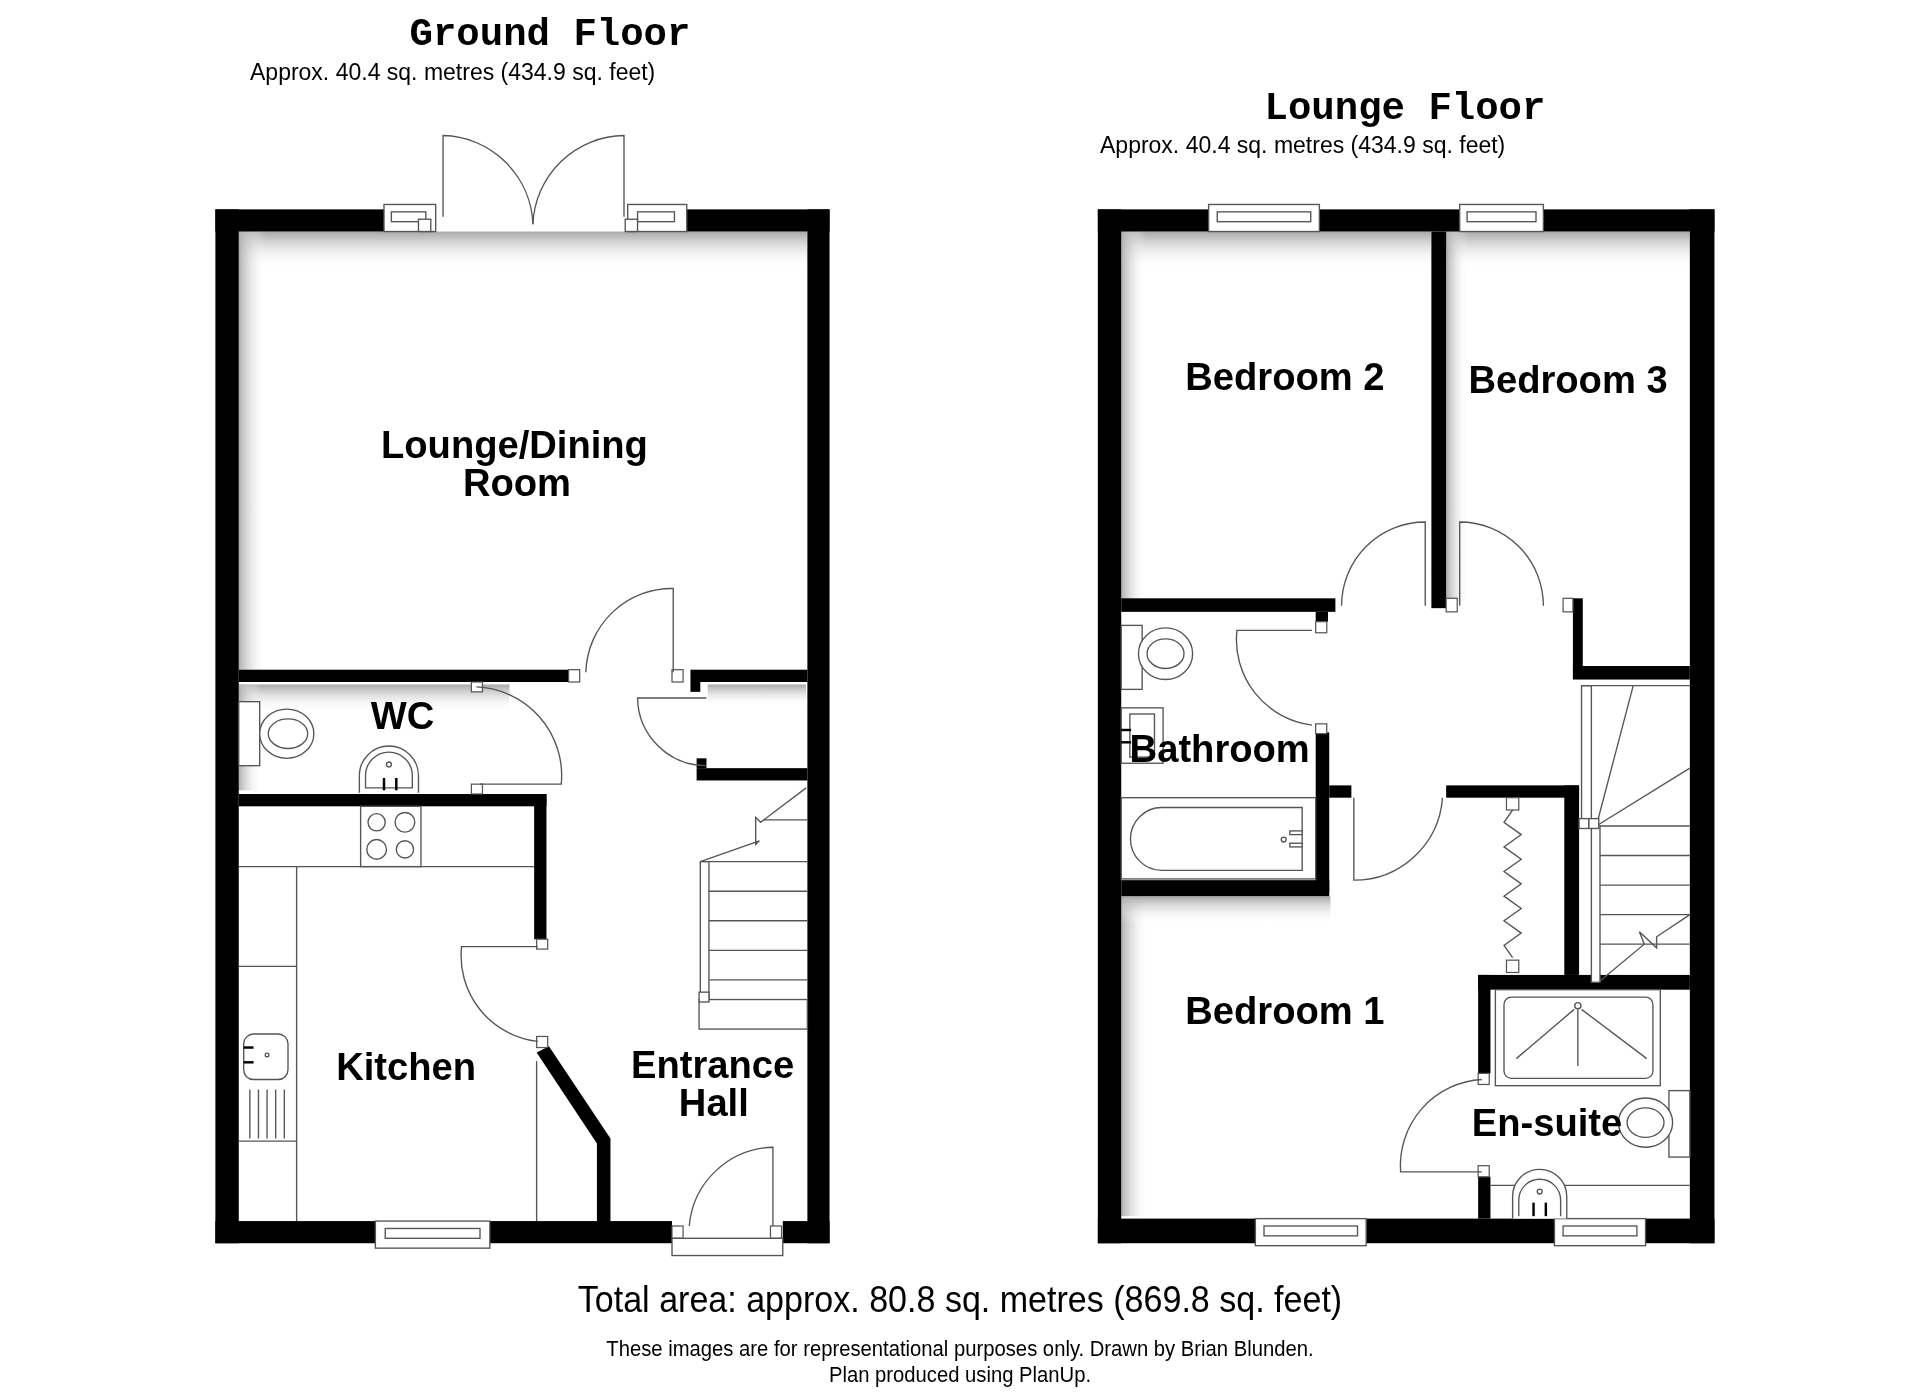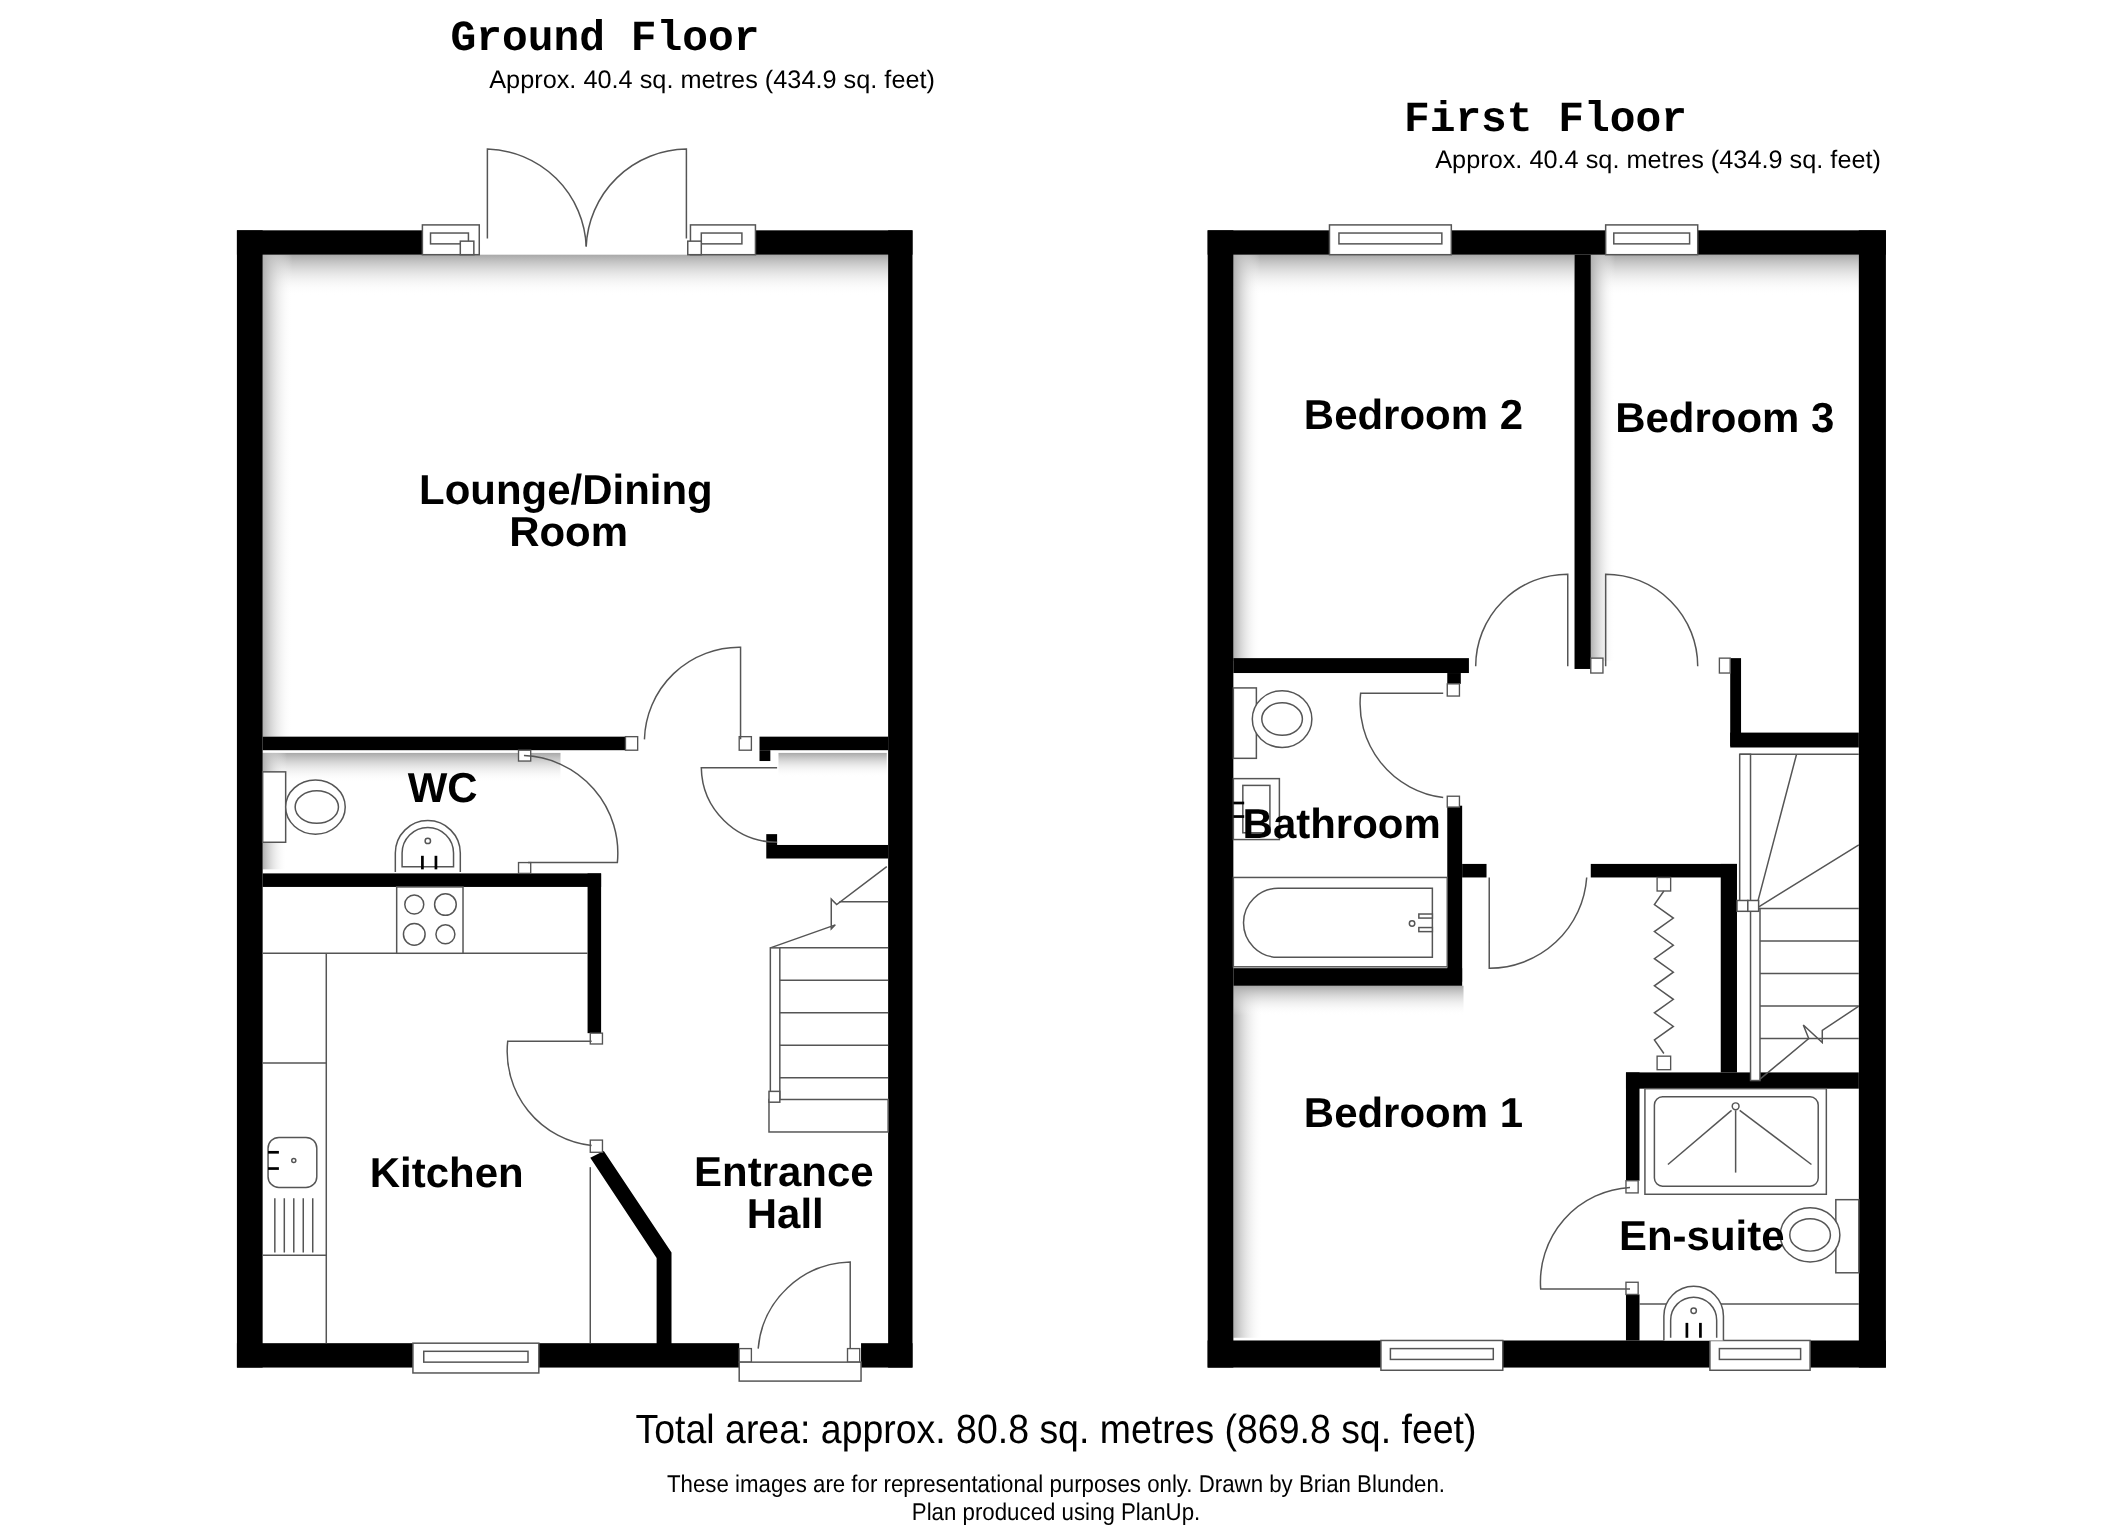--- a/index.html
+++ b/index.html
@@ -1,34 +1,34 @@
 <!DOCTYPE html>
 <html><head>
 <meta charset="utf-8">
 <style>
   html, body { margin:0; padding:0; background:#ffffff; }
   body { width:1920px; height:1396px; position:relative; overflow:hidden; font-family:"Liberation Sans", sans-serif; color:#000; }
   .title { position:absolute; text-align:center; font-weight:bold; font-size:39px; line-height:1;font-family:Liberation Mono, monospace; }
-  .subtitle { position:absolute; text-align:right; font-size:23px; line-height:1; }
+  .subtitle { position:absolute; text-align:left; font-size:23px; line-height:1; }
   .total { position:absolute; left:0; width:1920px; top:1281px; text-align:center; font-size:37px; line-height:1; transform:scaleX(0.92); }
   .disc { position:absolute; left:0; width:1920px; text-align:center; font-size:22px; line-height:1; transform:scaleX(0.92); }
   svg.plan { position:absolute; left:0; top:0; width:1920px; height:1396px; }
   .room-label { font-family:"Liberation Sans", sans-serif; font-weight:bold; font-size:31px; fill:#000; }
   .wall { fill:#000; }
   .thin { fill:none; stroke:#555; stroke-width:1.1; }
   .fix { fill:#fff; stroke:#555; stroke-width:1.1; }
   .jamb { fill:#fff; stroke:#555; stroke-width:1; }
 </style>
 </head>
 <body>
 
 <div class="title" style="left:300px;width:500px;top:16px;">Ground Floor</div>
 <div class="subtitle" style="left:250px;width:600px;top:61px;">Approx. 40.4 sq. metres (434.9 sq. feet)</div>
 
-<div class="title" style="left:1150px;width:510px;top:90px;">First Floor</div>
+<div class="title" style="left:1150px;width:510px;top:90px;">Lounge Floor</div>
 <div class="subtitle" style="left:1100px;width:610px;top:134px;">Approx. 40.4 sq. metres (434.9 sq. feet)</div>
 
 <svg class="plan" viewBox="0 0 1560 1134">
   <defs>
     <linearGradient id="shTop" x1="0" y1="0" x2="0" y2="1">
       <stop offset="0" stop-color="#a8a8a8"></stop>
         <stop offset="1" stop-color="#ffffff" stop-opacity="0"></stop>
     </linearGradient>
     <linearGradient id="shLeft" x1="0" y1="0" x2="1" y2="0">
       <stop offset="0" stop-color="#b0b0b0"></stop>

